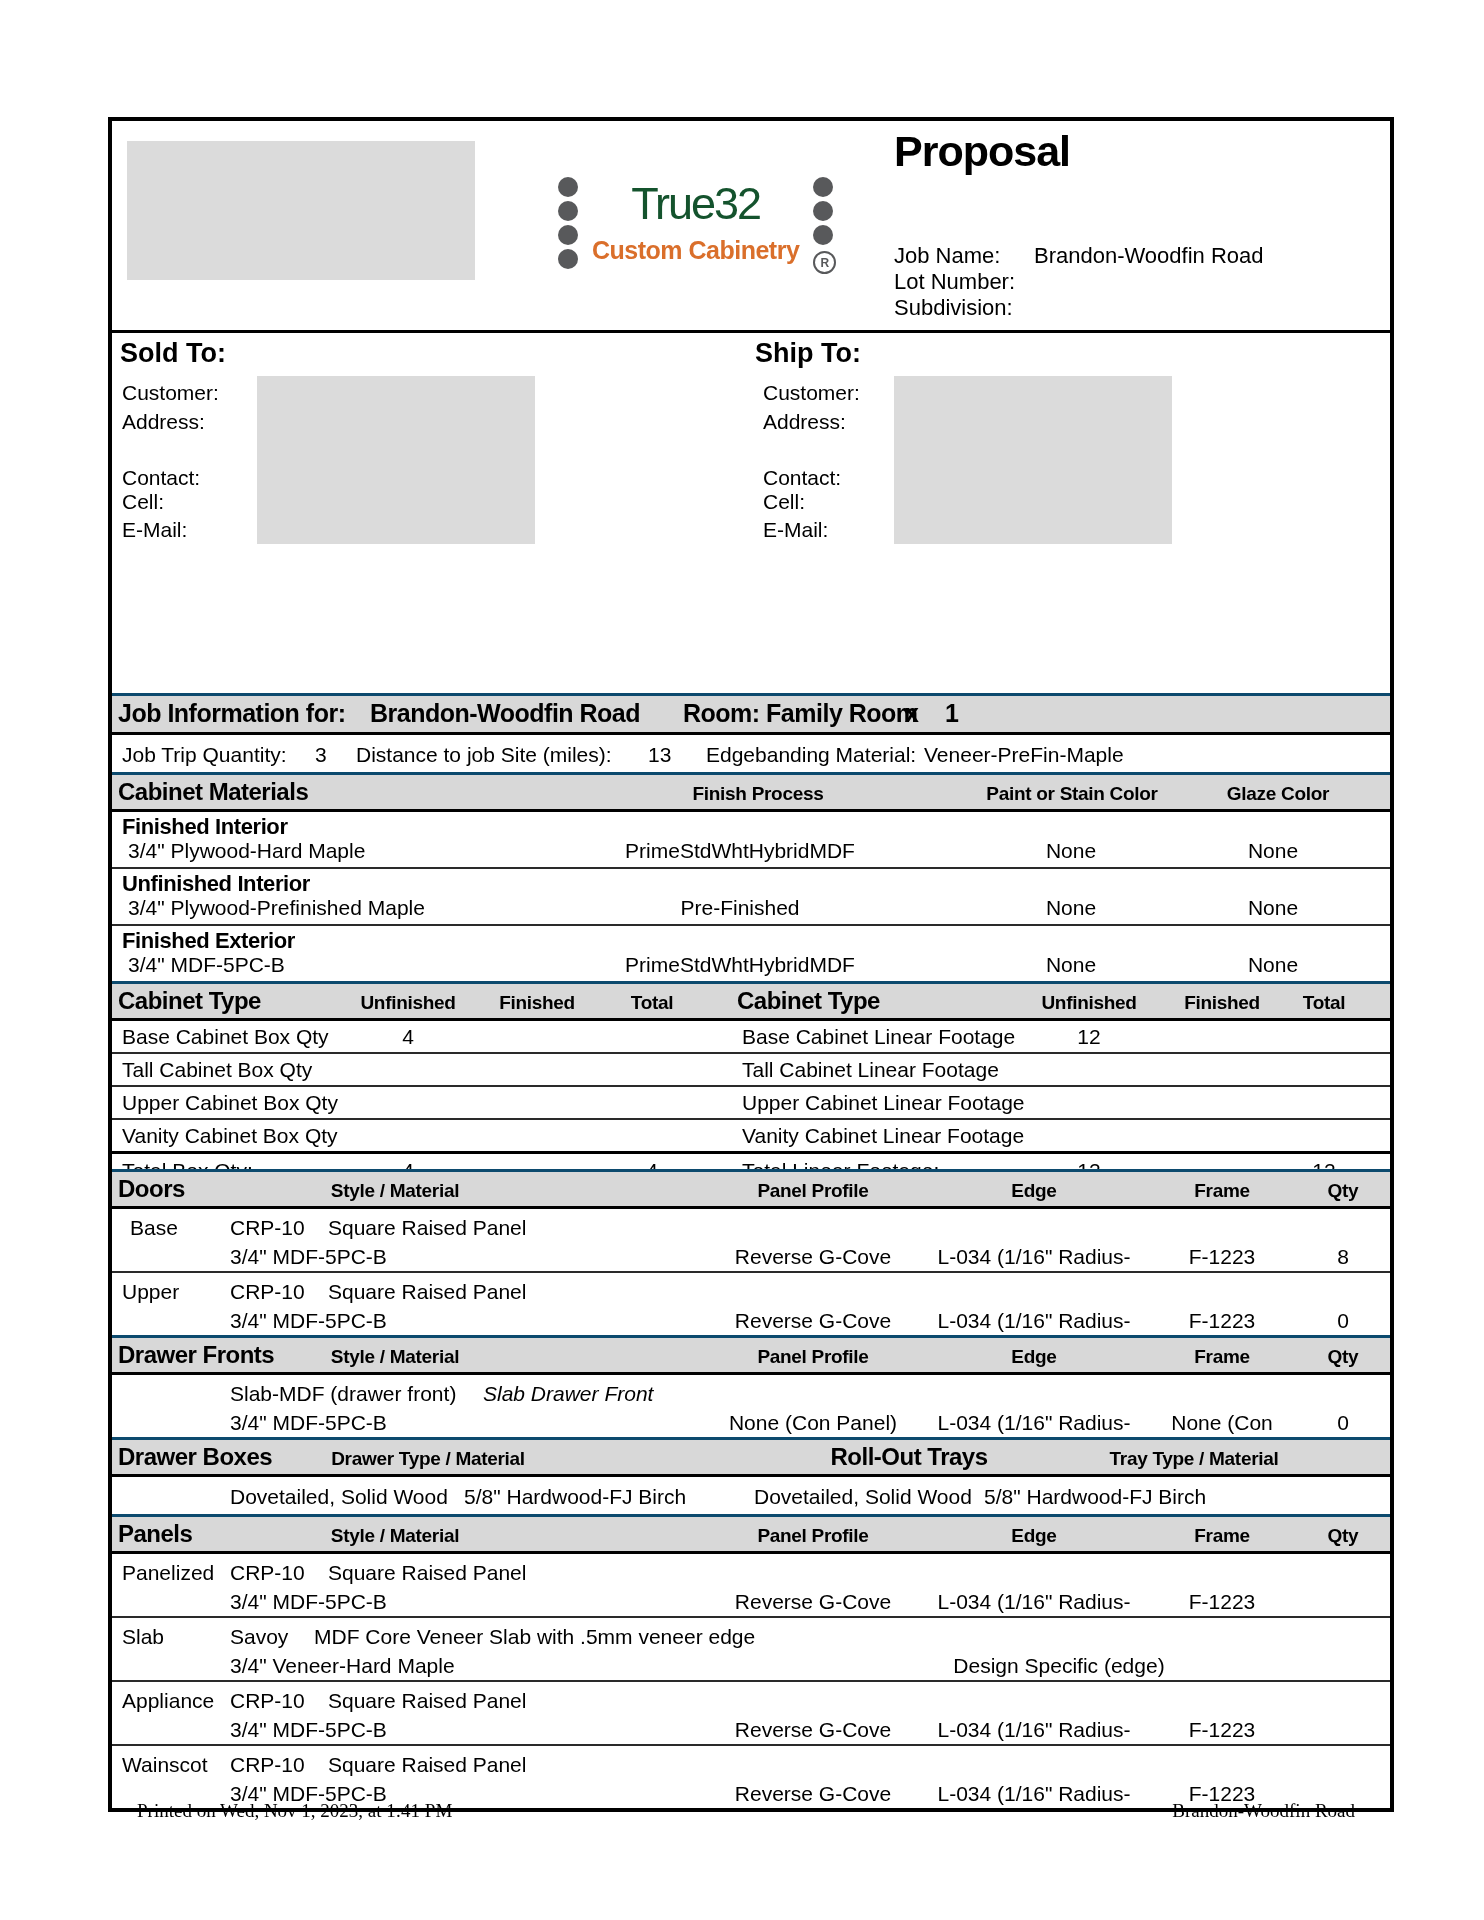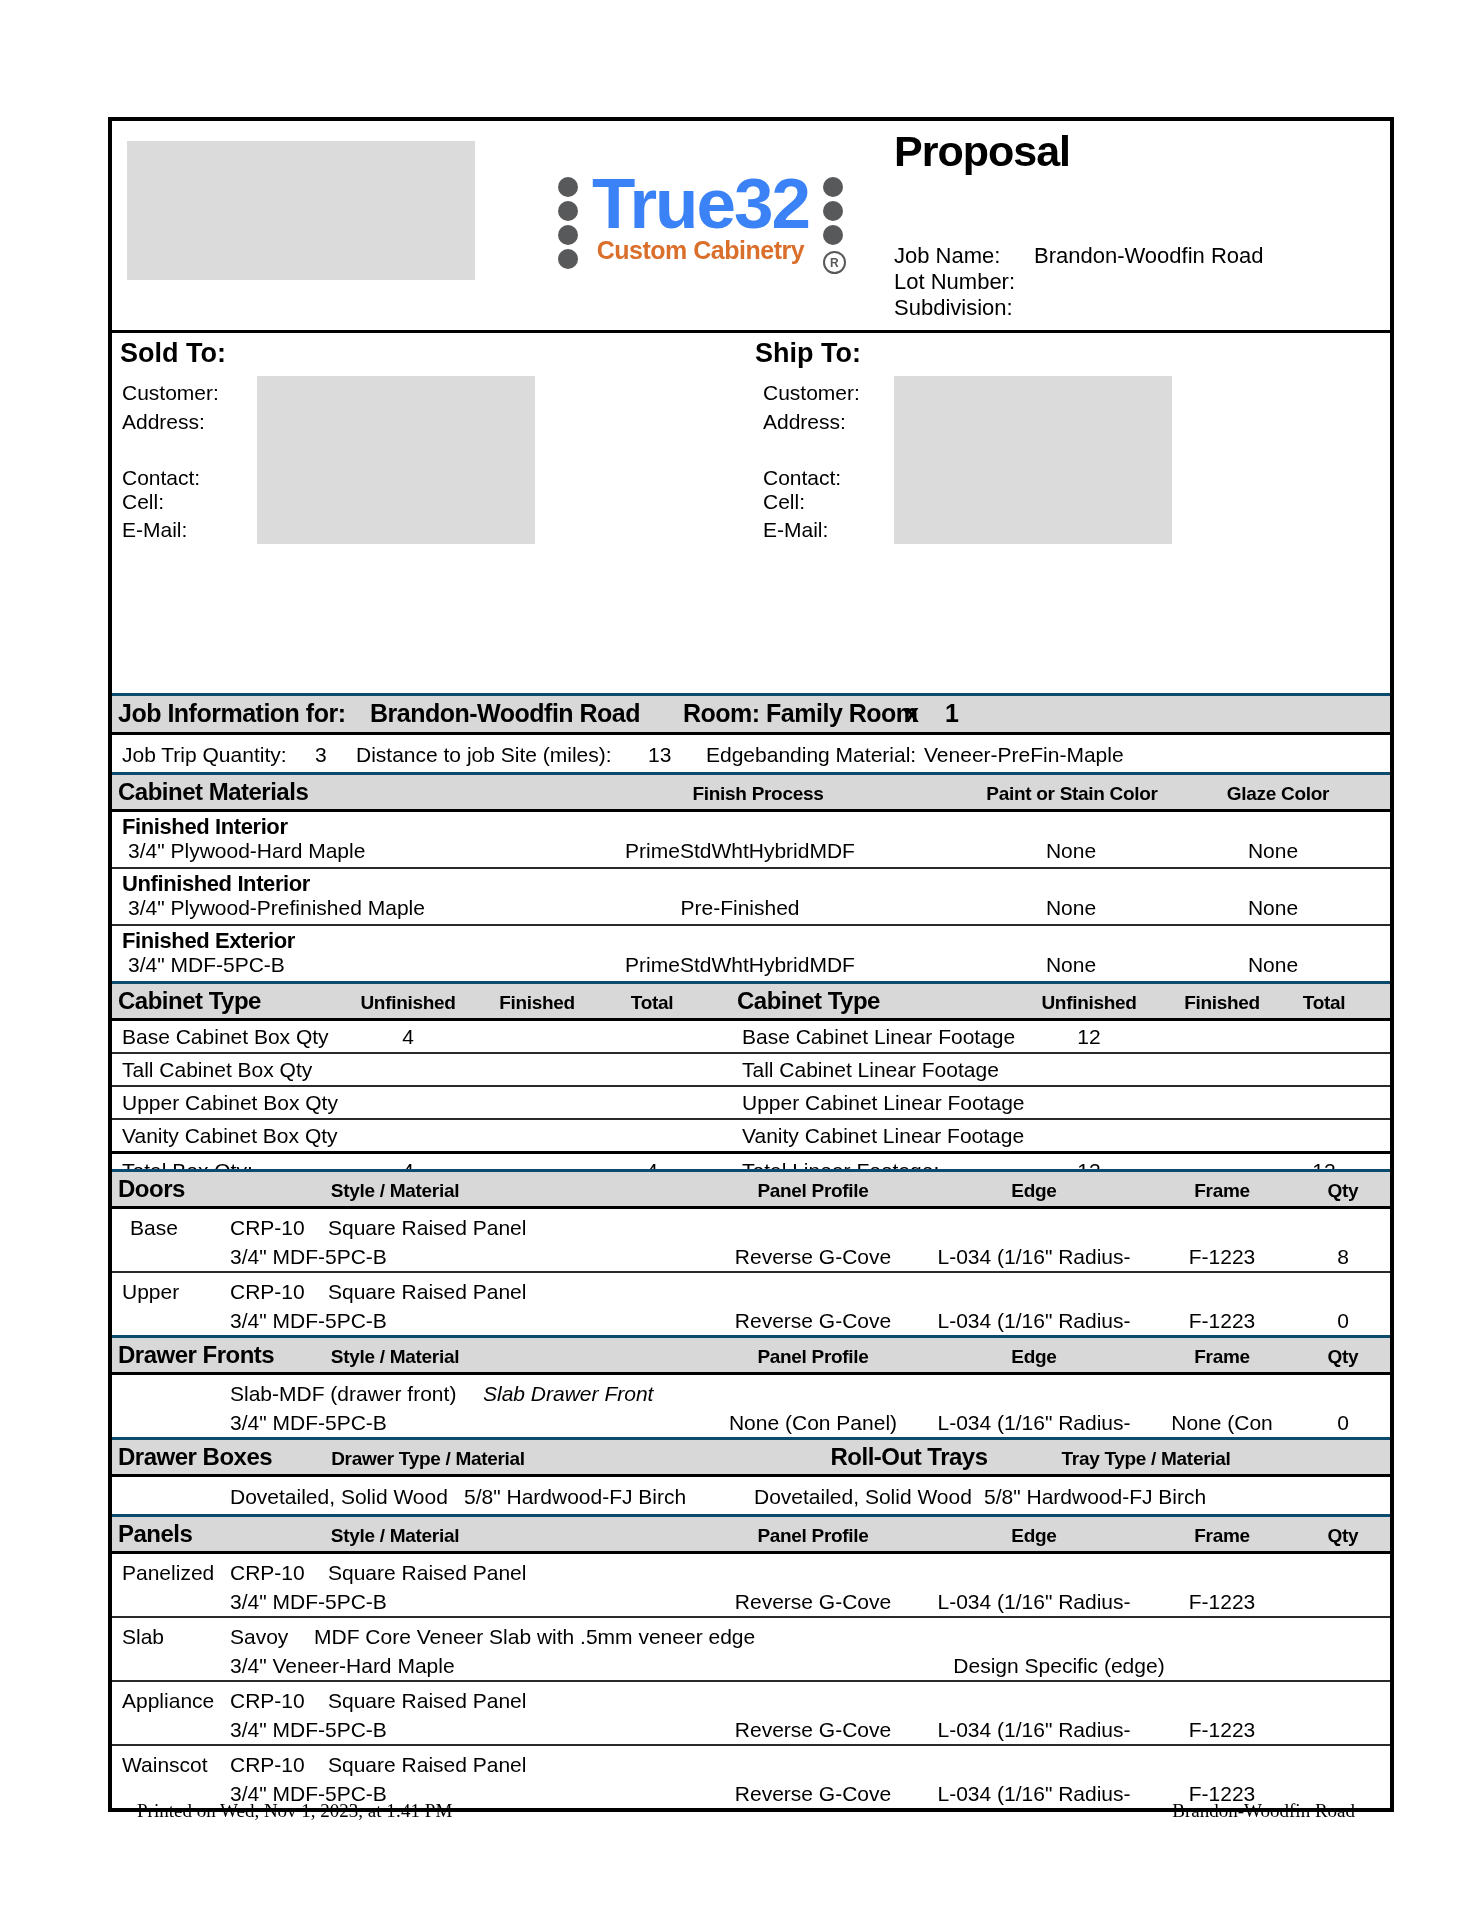--- a/index.html
+++ b/index.html
@@ -10,21 +10,21 @@
   .a { position:absolute; white-space:nowrap; }
   .c { transform:translateX(-50%); }
 
   
   .sec-header { position:relative; height:209px; border-bottom:3px solid #000; }
   .ph-logo { position:absolute; left:15px; top:20px; width:348px; height:139px; background:#DBDBDB; }
   .logo { position:absolute; left:446px; top:52px; display:flex; gap:14px; }
   .dotcol { display:flex; flex-direction:column; gap:4px; padding-top:4px; }
   .dot { width:20px; height:20px; border-radius:50%; background:#58595B; }
   .logo-text { text-align:center; }
-  .logo-main { font-weight:bold; font-size:71px; line-height:62px; color:#3b82f6; letter-spacing:-2px; }
+  .logo-main { font-weight:normal; font-size:45px; line-height:62px; color:#14532d; letter-spacing:-2px; }
   .logo-sub { font-weight:bold; font-size:25px; line-height:25px; color:#DA6F2B; letter-spacing:-0.5px; margin-top:3px; }
   .rmark { width:19px; height:19px; border:2px solid #58595B; border-radius:50%; color:#58595B;
            font-size:12px; font-weight:bold; display:flex; align-items:center; justify-content:center; margin-top:2px; }
   .proposal-title { position:absolute; left:782px; top:6px; font-size:43px; font-weight:bold; letter-spacing:-1px; }
   .jobfields { position:absolute; left:782px; top:122px; font-size:22px; line-height:26px; }
   .jf-label { display:inline-block; min-width:140px; }
 
   
   .sec-parties { position:relative; height:360px; }
   .party-title { font-size:27px; font-weight:bold; }
@@ -264,21 +264,21 @@
       <span class="a l2 c" style="left:701px;">None (Con Panel)</span>
       <span class="a l2 c" style="left:922px;">L-034 (1/16" Radius-</span>
       <span class="a l2 c" style="left:1110px;">None (Con</span>
       <span class="a l2 c" style="left:1231px;">0</span>
     </div>
 
     <div class="bar">
       <span class="a t" style="left:6px;">Drawer Boxes</span>
       <span class="a h c" style="left:316px;">Drawer Type / Material</span>
       <span class="a t2 c" style="left:797px;">Roll-Out Trays</span>
-      <span class="a h c" style="left:1034px;">Tray Type / Material</span>
+      <span class="a h c" style="left:1082px;">Tray Type / Material</span>
     </div>
 
     <div class="db-row">
       <span class="a" style="left:118px;">Dovetailed, Solid Wood</span>
       <span class="a" style="left:352px;">5/8" Hardwood-FJ Birch</span>
       <span class="a" style="left:642px;">Dovetailed, Solid Wood</span>
       <span class="a" style="left:872px;">5/8" Hardwood-FJ Birch</span>
     </div>
 
     <div class="bar">

